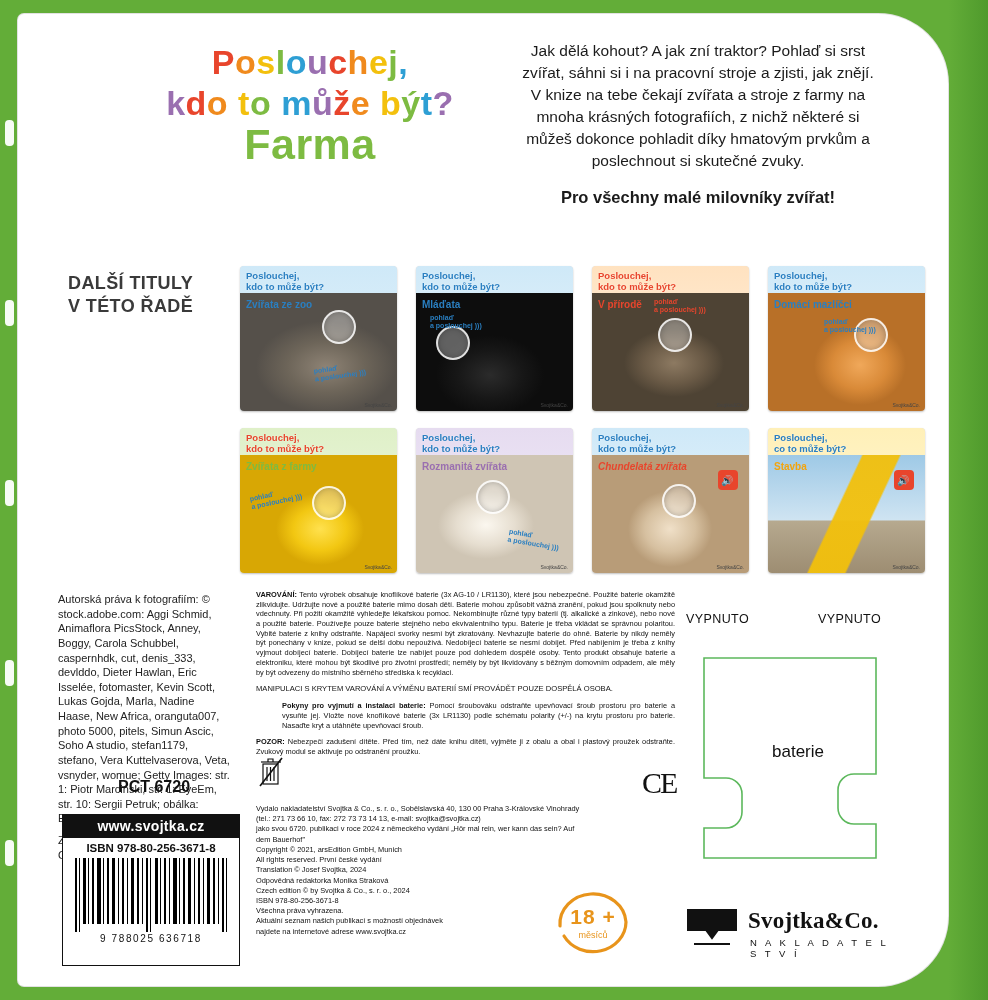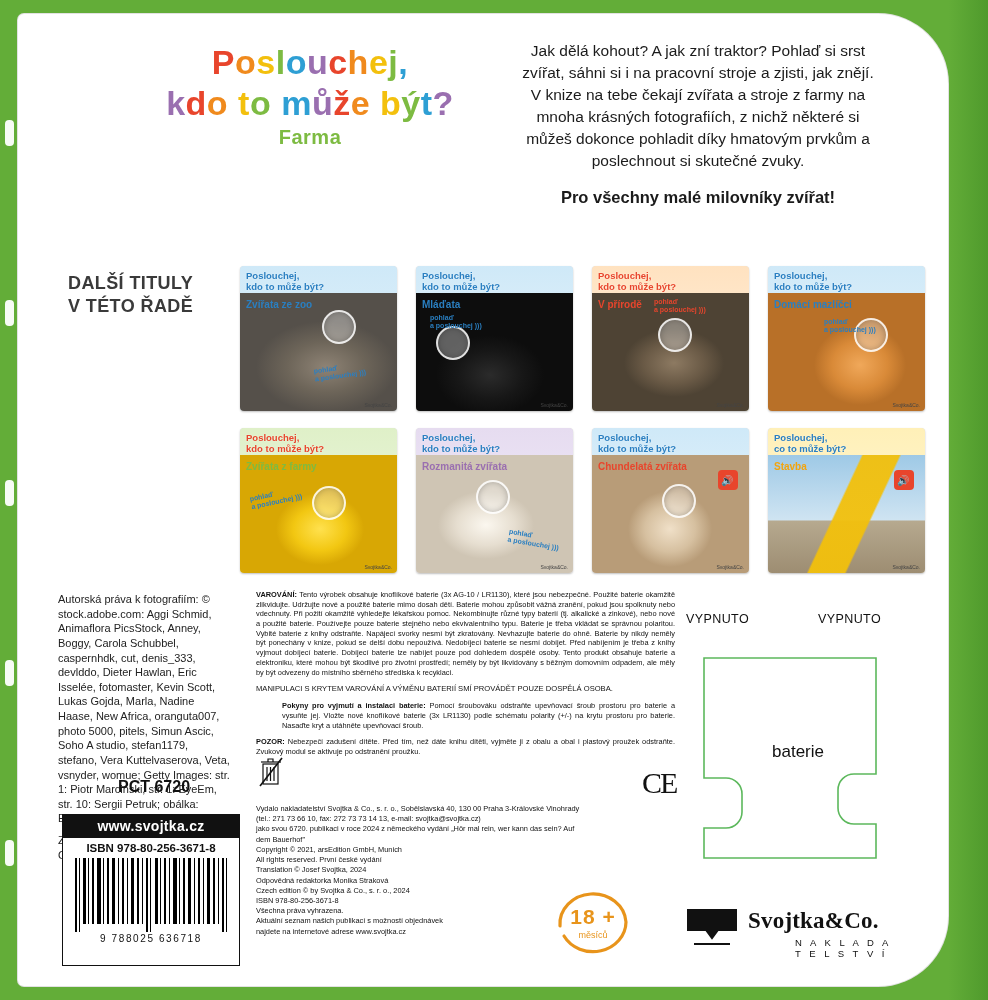--- a/index.html
+++ b/index.html
@@ -35,21 +35,21 @@
   .title{
     position:absolute;left:112px;top:30px;width:360px;
     text-align:center;
     font-weight:bold;
     line-height:1.08;
     font-size:34px;
     letter-spacing:.5px;
   }
   .title .l1{font-size:34px;display:block;}
   .title .l2{font-size:34px;display:block;margin-top:4px;}
-  .title .l3{font-size:20px;display:block;margin-top:6px;color:#7dbb42;}
+  .title .l3{font-size:43px;display:block;color:#7dbb42;}
   .c-red{color:#e8452c}.c-org{color:#f08a1d}.c-yel{color:#f3c00d}
   .c-grn{color:#7dbb42}.c-blu{color:#2e9fd4}.c-pur{color:#9a6fb0}
   
   .blurb{
     position:absolute;left:500px;top:26px;width:360px;
     text-align:center;
     font-size:15.5px;line-height:1.42;color:#1b1b1b;
   }
   .blurb .bold{
     display:block;margin-top:14px;font-weight:bold;font-size:16.5px;
@@ -167,21 +167,21 @@
   .age .t1{font-size:21px;font-weight:bold;letter-spacing:1px;}
   .age .t2{font-size:9px;margin-top:1px;}
   .logo{
     position:absolute;left:666px;top:890px;width:216px;height:60px;
   }
   .logo .name{
     position:absolute;left:64px;top:4px;font-size:23px;font-weight:bold;color:#111;
     font-family:"Liberation Serif",serif;letter-spacing:.2px;
   }
   .logo .sub{
-    position:absolute;left:66px;top:33px;font-size:9.5px;color:#111;letter-spacing:3px;margin-left:45px;
+    position:absolute;left:66px;top:33px;font-size:9.5px;color:#111;letter-spacing:3px;
   }
   .logo .mark{
     position:absolute;left:0;top:2px;width:56px;height:42px;
   }
 </style>
 </head>
 <body>
 
 <div id="page">
   <div class="greenpane"></div>
@@ -295,21 +295,21 @@
 
       <div class="cov" style="left:352px;top:162px;">
         <div class="band" style="background:linear-gradient(#cfe9f8,#eef6fb);"></div>
         <div class="photo" style="background:
              radial-gradient(ellipse 42px 38px at 78px 74px,#f0e0c8 0%,#d6c0a0 60%,#b89c78 100%),
              linear-gradient(#f4f6f8,#dfe5ea);"></div>
         <div class="lens" style="left:70px;top:56px;"></div>
         <div class="spk" style="left:126px;top:42px;">🔊</div>
         <div class="cap" style="color:#2a7fc1;white-space:pre-line;">Poslouchej,
 kdo to může být?</div>
-        <div class="sub" style="color:#e8452c;">Chundelatá zvířata</div>
+        <div class="sub" style="color:#e8452c;font-style:italic;">Chundelatá zvířata</div>
         <div class="pub">Svojtka&amp;Co.</div>
       </div>
 
       <div class="cov" style="left:528px;top:162px;">
         <div class="band" style="background:linear-gradient(#fff0b8,#fff8dd);"></div>
         <div class="photo" style="background:
              linear-gradient(#9ec9e6,#cfe4f2 55%,#b6a98f 56%,#9d8d72 100%);"></div>
         <div class="photo" style="background:
              linear-gradient(115deg,rgba(0,0,0,0) 44%,#f2c00c 45%,#f2c00c 62%,rgba(0,0,0,0) 63%);
              opacity:.95;"></div>

